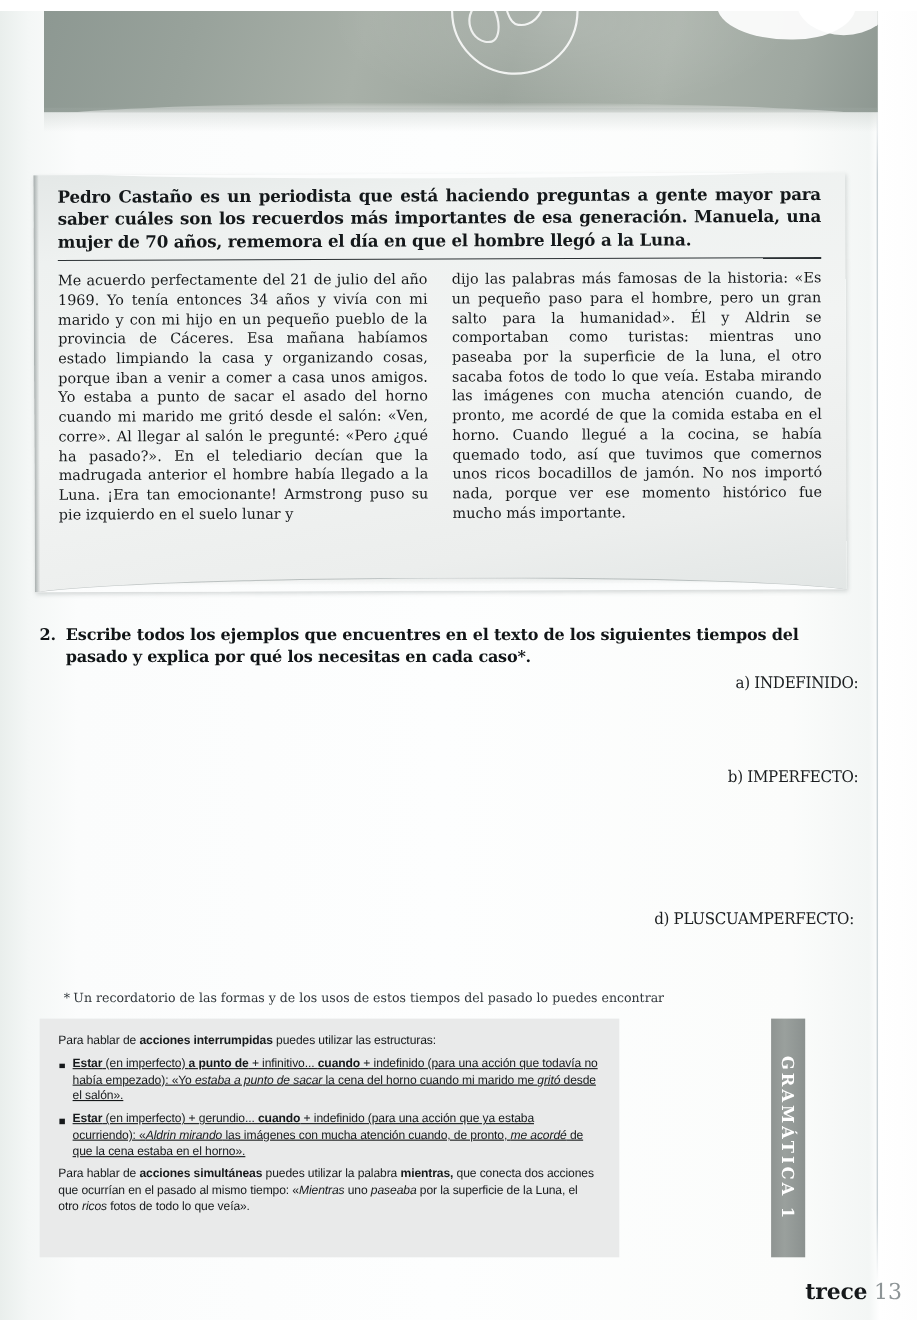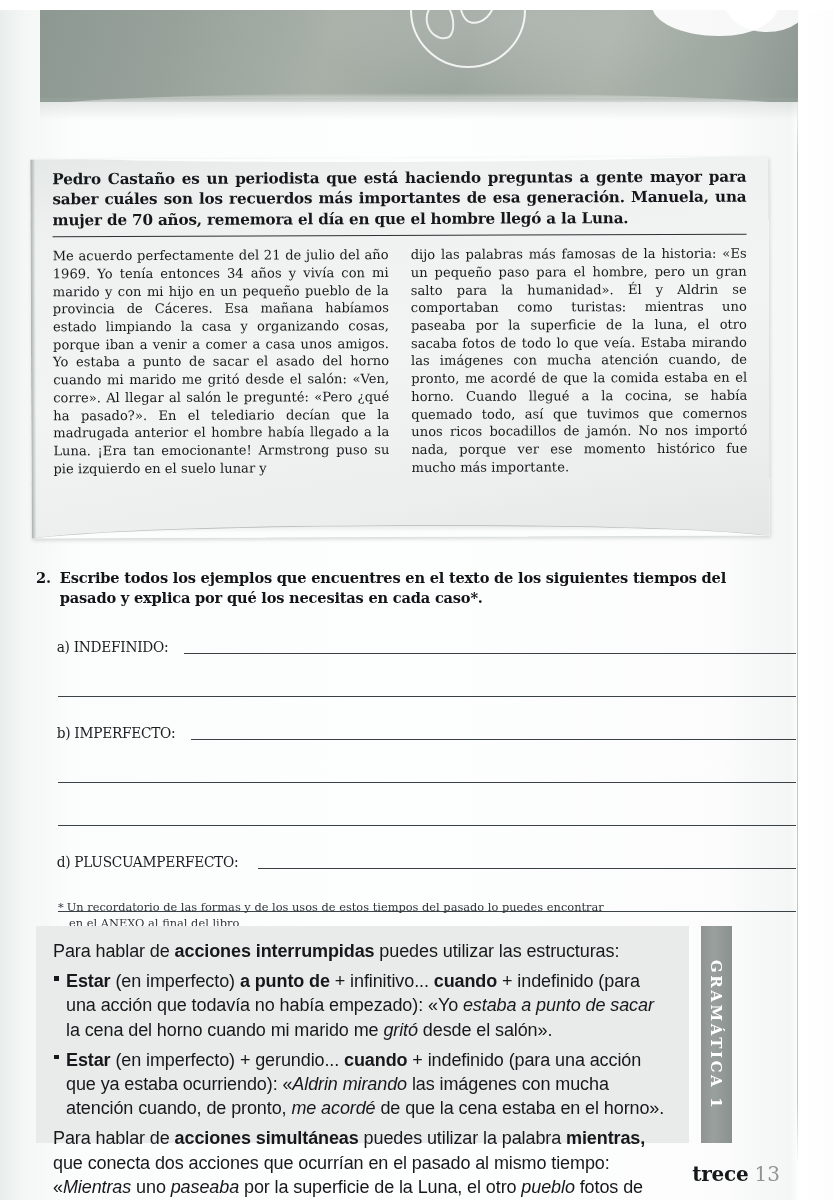--- a/index.html
+++ b/index.html
@@ -181,20 +181,21 @@
     letter-spacing: -0.2px;
   }
   #ex-num { flex: 0 0 auto; }
   #ex-text { width: 716px; }
 
   .blank-group { margin-top: 6px; }
   .blank-row {
     display: flex;
     align-items: flex-end;
     height: 43px;
+    flex-direction: column;
   }
   .blank-label {
     font-family: "DejaVu Serif", serif;
     font-size: 14.6px;
     color: #1a1d1f;
     white-space: nowrap;
     letter-spacing: -0.3px;
     padding-left: 22px;
     padding-right: 7px;
     transform: scaleX(0.94);
@@ -220,35 +221,36 @@
     color: #30363a;
   }
   #footnote .star { margin-right: 3px; }
   #footnote .ln2 { padding-left: 11px; }
 
   
   #grammar-box {
     position: absolute;
     left: 36px;
     top: 916px;
-    width: 653px;
+    width: 527px;
     height: 217px;
     background: #e9eaea;
     padding: 13px 18px 4px 17px;
     box-sizing: border-box;
-    font-size: 18px;
+    font-size: 11px;
     line-height: 1.345;
     color: #16191b;
     letter-spacing: -0.1px;
   }
   #grammar-box p { margin: 0 0 6px 0; }
   #grammar-box ul {
     margin: 0 0 6px 0;
     padding: 0;
     list-style: none;
+    text-decoration: underline;
   }
   #grammar-box li {
     position: relative;
     padding-left: 13px;
     margin-bottom: 6px;
   }
   #grammar-box li::before {
     content: "";
     position: absolute;
     left: 1px;
@@ -281,20 +283,21 @@
     letter-spacing: 2.6px;
   }
 
   
   #footer {
     position: absolute;
     left: 0;
     top: 1152px;
     width: 780px;
     text-align: right;
+    padding-left: 40px;
   }
   #footer .word {
     font-family: "DejaVu Serif", serif;
     font-weight: bold;
     font-size: 20px;
     color: #15181a;
     letter-spacing: -0.2px;
   }
   #footer .num {
     font-family: "DejaVu Serif", serif;
@@ -369,30 +372,29 @@
         <div class="blank-line"></div>
       </div>
       <div class="blank-row full">
         <div class="blank-line"></div>
       </div>
     </div>
   </div>
 
   <div id="footnote">
     <span class="star">*</span><span>Un recordatorio de las formas y de los usos de estos tiempos del pasado lo puedes encontrar</span>
-    <div class="ln2">en el ANEXO al final del libro</div>
   </div>
 
   <div id="grammar-box">
     <p><span>Para hablar de </span><b>acciones interrumpidas</b><span> puedes utilizar las estructuras:</span></p>
     <ul>
       <li><b>Estar</b><span> (en imperfecto) </span><b>a punto de</b><span> + infinitivo... </span><b>cuando</b><span> + indefinido (para una acción que todavía no había empezado): «Yo </span><i>estaba a punto de sacar</i><span> la cena del horno cuando mi marido me </span><i>gritó</i><span> desde el salón».</span></li>
       <li><b>Estar</b><span> (en imperfecto) + gerundio... </span><b>cuando</b><span> + indefinido (para una acción que ya estaba ocurriendo): «</span><i>Aldrin mirando</i><span> las imágenes con mucha atención cuando, de pronto, </span><i>me acordé</i><span> de que la cena estaba en el horno».</span></li>
     </ul>
-    <p><span>Para hablar de </span><b>acciones simultáneas</b><span> puedes utilizar la palabra </span><b>mientras,</b><span> que conecta dos acciones que ocurrían en el pasado al mismo tiempo: «</span><i>Mientras</i><span> uno </span><i>paseaba</i><span> por la superficie de la Luna, el otro </span><i>pueblo</i><span> fotos de todo lo que veía».</span></p>
+    <p><span>Para hablar de </span><b>acciones simultáneas</b><span> puedes utilizar la palabra </span><b>mientras,</b><span> que conecta dos acciones que ocurrían en el pasado al mismo tiempo: «</span><i>Mientras</i><span> uno </span><i>paseaba</i><span> por la superficie de la Luna, el otro </span><i>ricos</i><span> fotos de todo lo que veía».</span></p>
   </div>
 
   <div id="gram-tab">
     <span>GRAMÁTICA 1</span>
   </div>
 
   <div id="footer">
     <span class="word">trece</span><span class="num">13</span>
   </div>
 

